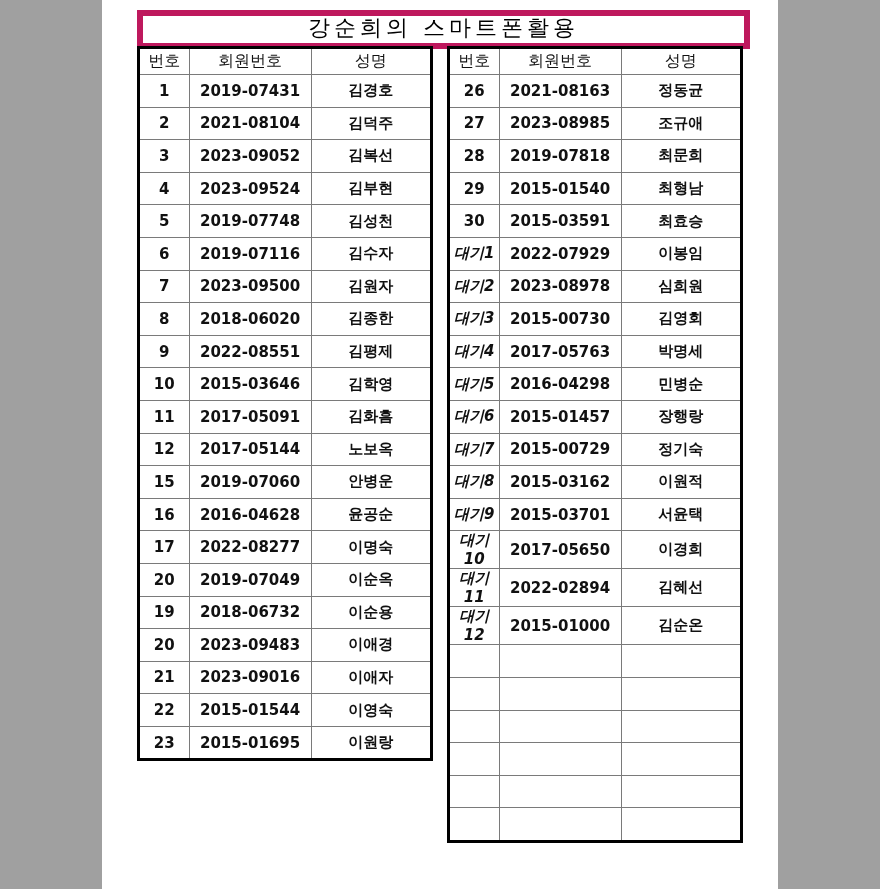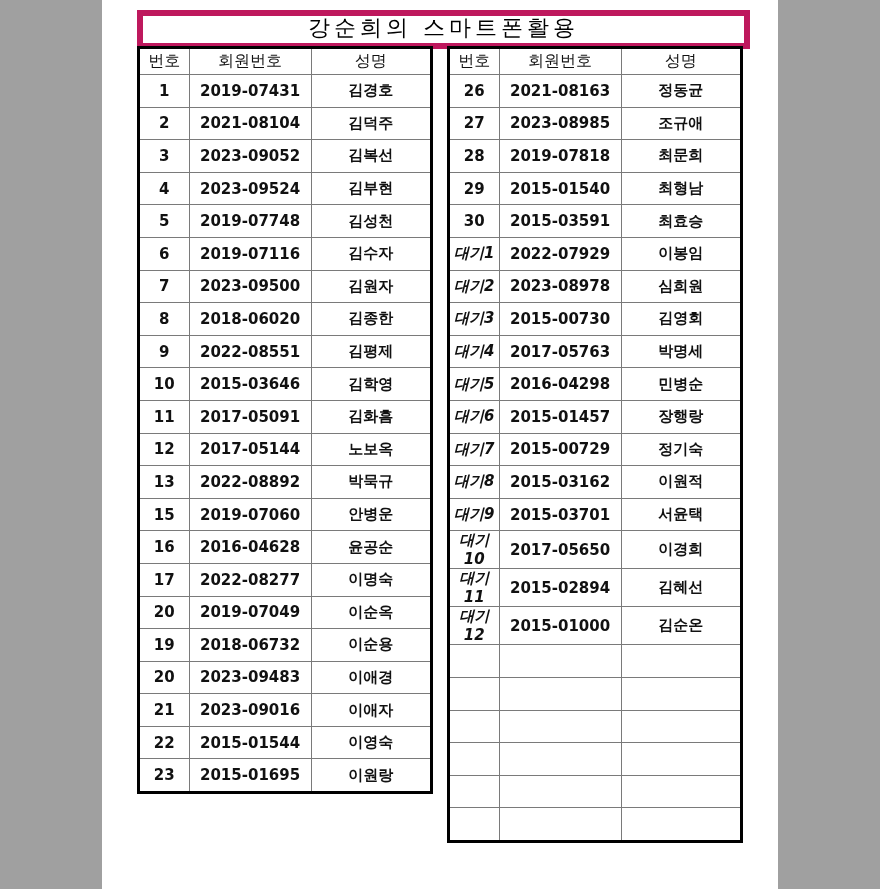--- a/index.html
+++ b/index.html
@@ -115,25 +115,20 @@
         <td>11</td>
         <td>2017-05091</td>
         <td>김화흠</td>
       </tr>
       <tr>
         <td>12</td>
         <td>2017-05144</td>
         <td>노보옥</td>
       </tr>
       <tr>
-        <td>13</td>
-        <td>2022-08892</td>
-        <td>박묵규</td>
-      </tr>
-      <tr>
         <td>15</td>
         <td>2019-07060</td>
         <td>안병운</td>
       </tr>
       <tr>
         <td>16</td>
         <td>2016-04628</td>
         <td>윤공순</td>
       </tr>
       <tr>
@@ -258,21 +253,21 @@
         <td>2015-03701</td>
         <td>서윤택</td>
       </tr>
       <tr>
         <td class="wait">대기10</td>
         <td>2017-05650</td>
         <td>이경희</td>
       </tr>
       <tr>
         <td class="wait">대기11</td>
-        <td>2015-02894</td>
+        <td>2022-02894</td>
         <td>김혜선</td>
       </tr>
       <tr>
         <td class="wait">대기12</td>
         <td>2015-01000</td>
         <td>김순온</td>
       </tr>
       <tr>
         <td></td>
         <td></td>

